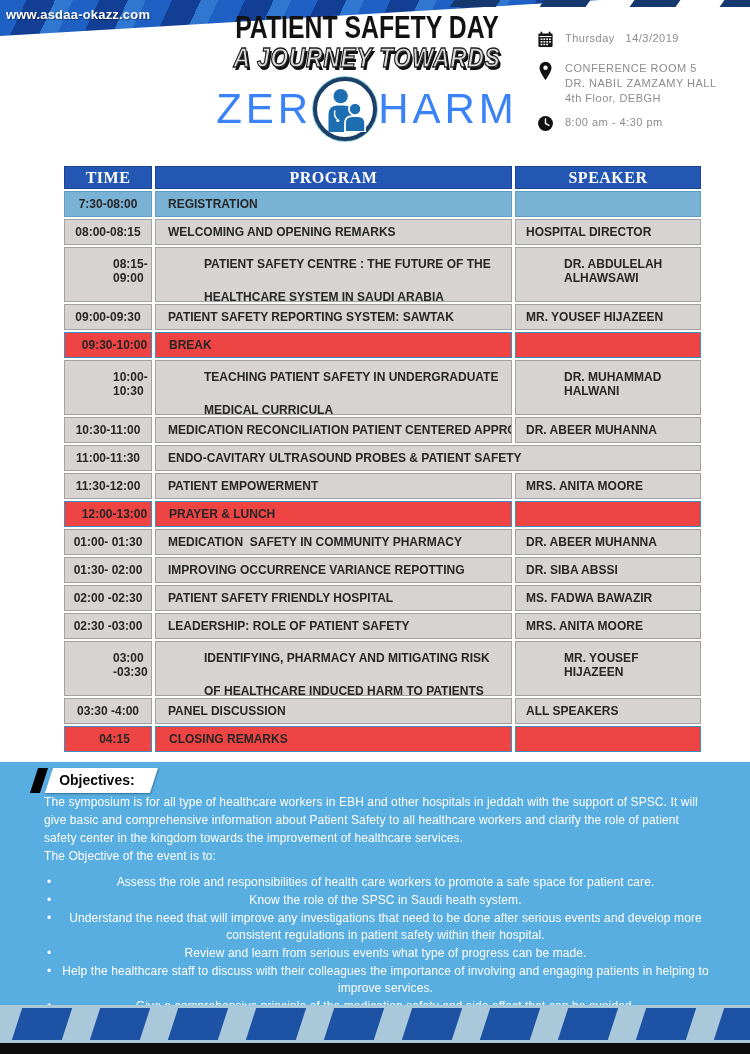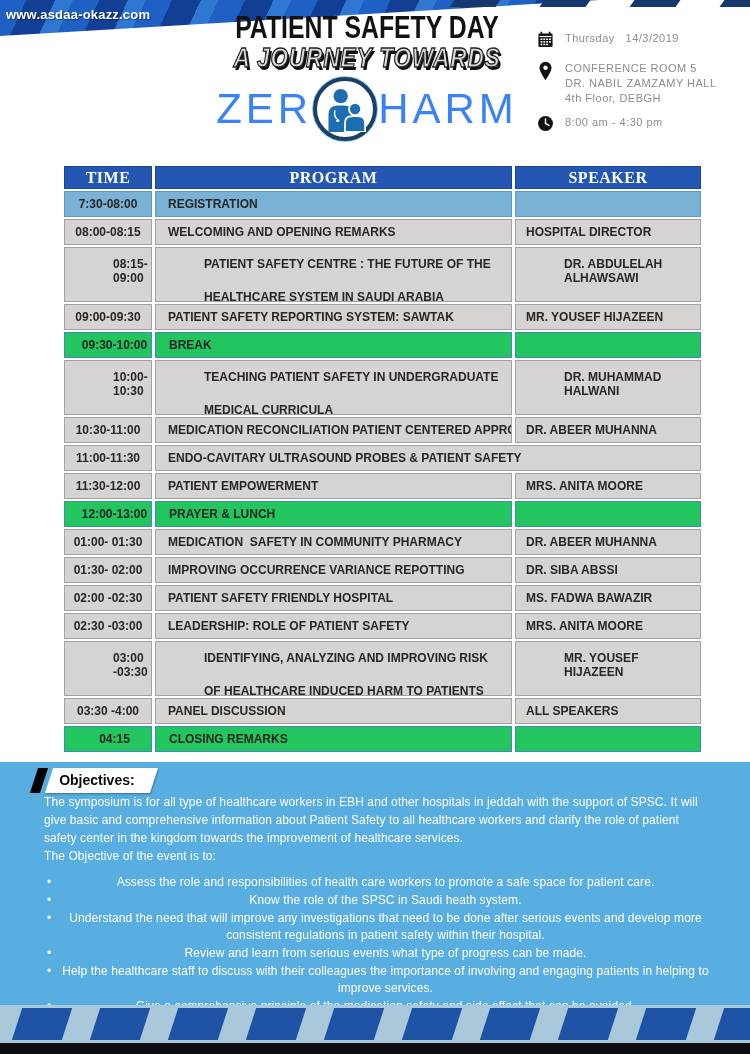--- a/index.html
+++ b/index.html
@@ -38,21 +38,21 @@
   .t-row.tall{height:55px;}
   .t-row.head{height:23px;margin-top:36px;}
   .cell{box-sizing:border-box;border:1px solid #a5a1a0;background:#d7d3d2;
     font-weight:bold;font-size:12px;color:#262626;display:flex;align-items:center;overflow:hidden;}
   .c-time{width:88px;justify-content:center;flex:none;}
   .c-prog{flex:1;padding-left:12px;}
   .c-spk{width:186px;flex:none;padding-left:10px;}
   .t-row.tall .cell{align-items:flex-start;padding-top:9px;padding-left:48px;}
   .t-row.tall .c-prog{flex-direction:column;justify-content:flex-start;gap:19px;}
   .pline{white-space:pre;}
-  .blue{background:#22c55e;border-color:#3d8cbf;padding-left:13px;}
+  .blue{background:#ef4444;border-color:#3d8cbf;padding-left:13px;}
   .blue-muted{background:#79b2d4;border-color:#5f9cc2;}
   .hcell{background:#2456b4;border-color:#1c448f;color:#ffffff;
     font-family:"Liberation Serif",serif;font-size:16px;justify-content:center;
     padding:0;letter-spacing:.5px;}
 
   
   .objectives{position:absolute;left:0;top:762px;width:750px;height:292px;background:#58ade1;}
   .badge-wrap{position:absolute;left:34px;top:6px;display:flex;align-items:stretch;}
   .badge-slash{width:10px;height:25px;background:#000;transform:skewX(-18deg);margin-right:5px;}
   .badge{background:#ffffff;transform:skewX(-18deg);padding:3px 20px 4px 10px;
@@ -243,21 +243,21 @@
     <div class="t-row">
       <div class="cell c-time">02:30 -03:00</div>
       <div class="cell c-prog">
         <div class="pline">LEADERSHIP: ROLE OF PATIENT SAFETY</div>
       </div>
       <div class="cell c-spk">MRS. ANITA MOORE</div>
     </div>
     <div class="t-row tall">
       <div class="cell c-time">03:00 -03:30</div>
       <div class="cell c-prog">
-        <div class="pline">IDENTIFYING, ANALYZING AND IMPROVING RISK</div>
+        <div class="pline">IDENTIFYING, PHARMACY AND MITIGATING RISK</div>
         <div class="pline">OF HEALTHCARE INDUCED HARM TO PATIENTS</div>
       </div>
       <div class="cell c-spk">MR. YOUSEF HIJAZEEN</div>
     </div>
     <div class="t-row">
       <div class="cell c-time">03:30 -4:00</div>
       <div class="cell c-prog">
         <div class="pline">PANEL DISCUSSION</div>
       </div>
       <div class="cell c-spk">ALL SPEAKERS</div>

